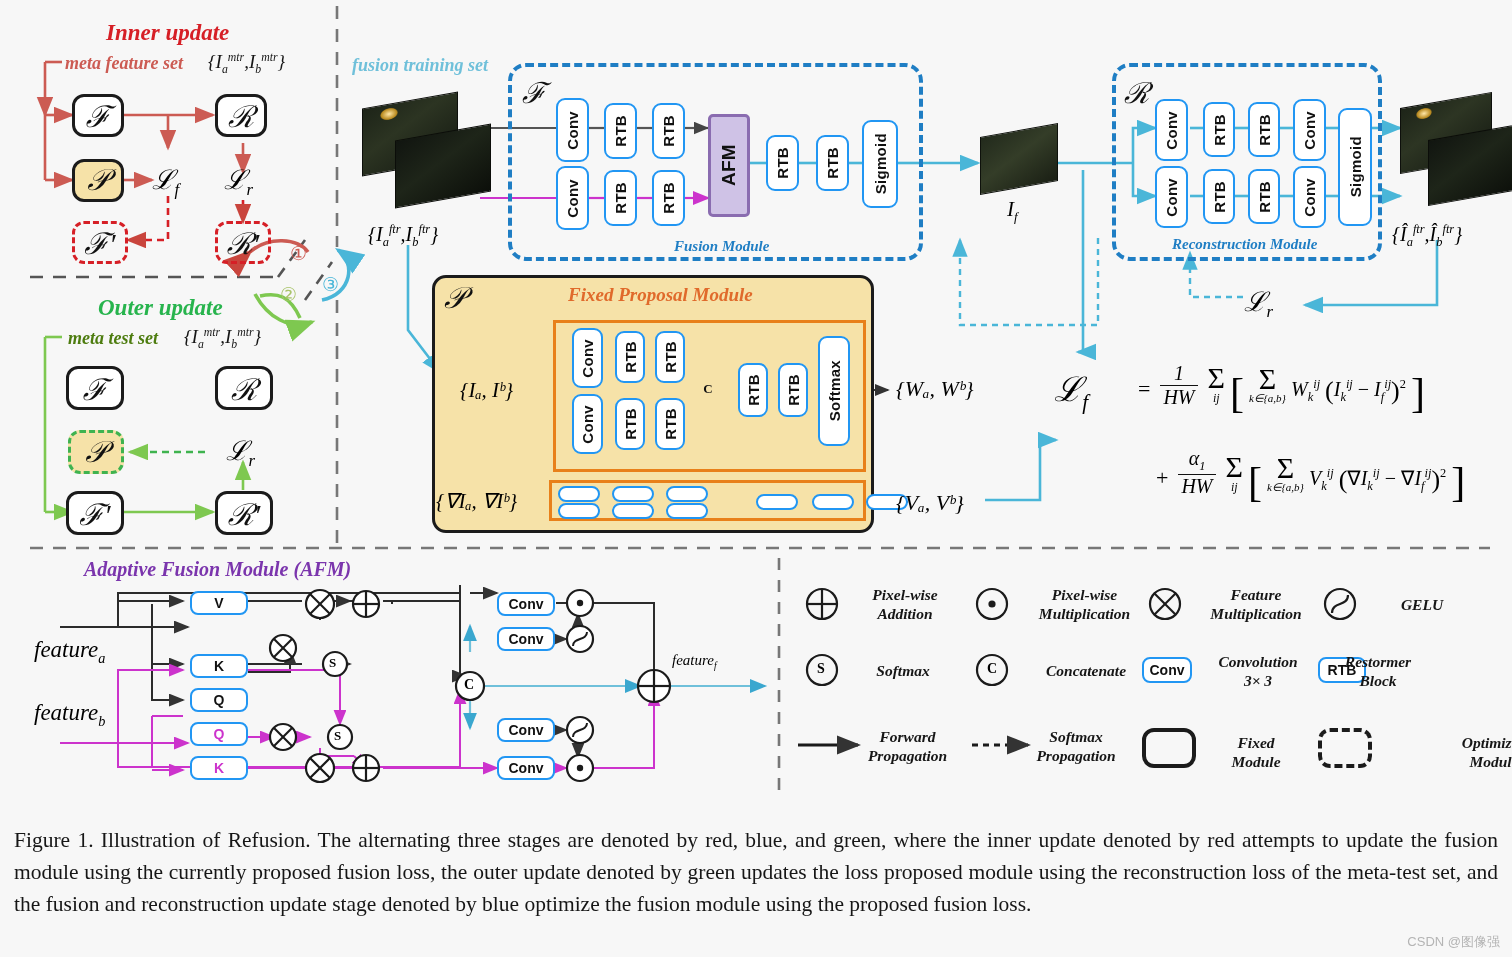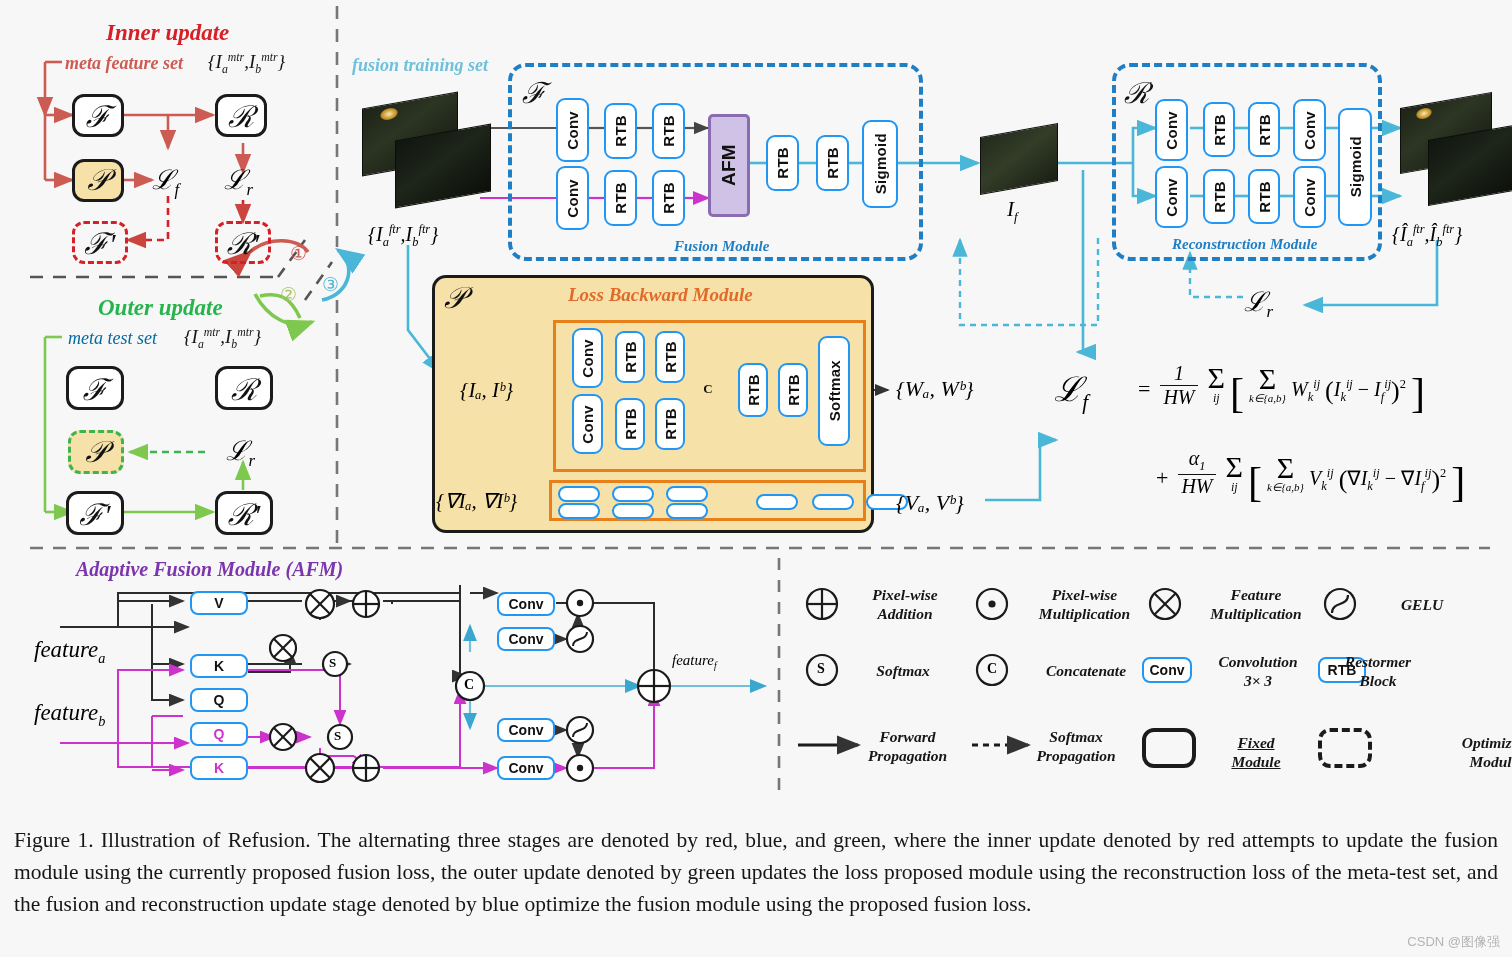--- a/index.html
+++ b/index.html
@@ -386,21 +386,21 @@
   <div class="abs math" style="left:152px; top:160px; font-size:27px;">
     <span>ℒ</span><sub>f</sub></div>
   <div class="abs math" style="left:224px; top:160px; font-size:27px;">
     <span>ℒ</span><sub>r</sub></div>
 
   <div class="abs" style="left:290px; top:242px; font-size:19px; color:#cc5b53;"><span>①</span></div>
   <div class="abs" style="left:280px; top:283px; font-size:19px; color:#a9c46b;"><span>②</span></div>
   <div class="abs" style="left:322px; top:273px; font-size:19px; color:#4ab6d8;"><span>③</span></div>
 
   <div class="abs ttl" style="left:98px; top:295px; font-size:23px; color:#27b44d;">Outer update</div>
-  <div class="abs ital" style="left:68px; top:328px; font-size:18px; font-weight:normal; color:#0369a1;">meta test set</div>
+  <div class="abs ital" style="left:68px; top:328px; font-size:18px; font-weight:bold; color:#4d7c0f;">meta test set</div>
   <div class="abs math" style="left:184px; top:326px; font-size:19px; color:#161616;">{<i>I</i><sub>a</sub><sup>mtr</sup>,<i>I</i><sub>b</sub><sup>mtr</sup>}</div>
 
   <div class="modbox" style="left:66px; top:366px; width:58px; height:44px;">
     <span>ℱ</span>
     </div>
   <div class="modbox" style="left:215px; top:366px; width:58px; height:44px;">
     <span>ℛ</span>
     </div>
   <div class="modbox dashed-green" style="left:68px; top:430px; width:56px; height:44px;">
     <span>𝒫</span>
@@ -507,21 +507,21 @@
               background:radial-gradient(#ffe7a8,#b98a20 60%,transparent 75%);"></div>
   <div class="thumb" style="left:1428px; top:132px; width:92px; height:66px;
               background:linear-gradient(150deg,#111510 0%,#1e2519 45%,#0c0f0a 100%); border:1px solid #0b0d09;"></div>
   <div class="abs math" style="left:1392px; top:222px; font-size:20px;">{<i>Î</i><sub>a</sub><sup>ftr</sup>,<i>Î</i><sub>b</sub><sup>ftr</sup>}</div>
 
   <div class="abs math" style="left:1244px; top:282px; font-size:27px;">
     <span>ℒ</span><sub>r</sub></div>
 
   <div class="solidbox" style="left:432px; top:275px; width:442px; height:258px;"></div>
   <div class="abs math" style="left:444px; top:281px; font-size:30px; color:#111;">𝒫</div>
-  <div class="abs ttl" style="left:568px; top:284px; font-size:19px; color:#e06a2b;">Loss Backward Module</div>
+  <div class="abs ttl" style="left:568px; top:284px; font-size:19px; color:#e06a2b;">Fixed Proposal Module</div>
 
   <div class="orangebox" style="left:553px; top:320px; width:313px; height:152px;"></div>
   <div class="orangebox" style="left:549px; top:480px; width:317px; height:41px;"></div>
 
   <div class="abs math" style="left:460px; top:378px; font-size:21px;">{Iₐ, Iᵇ}</div>
   <div class="abs math" style="left:436px; top:489px; font-size:21px;">{∇Iₐ, ∇Iᵇ}</div>
 
   <div class="vblk" style="left:572px; top:328px; width:31px; height:60px;">
     <span>Conv</span>
     </div>
@@ -605,21 +605,21 @@
     <span style="display:inline-block; text-align:center; vertical-align:-6px;">
       <span style="display:block; font-size:30px; line-height:26px;">Σ</span>
       <span style="display:block; font-size:11px; font-style:italic;">k∈{a,b}</span>
     </span>
     <span style="font-style:italic;">V</span><sub style="font-style:italic;">k</sub><sup style="font-style:italic;">ij</sup>
     <span style="font-size:26px; vertical-align:-3px;">(</span>∇<span style="font-style:italic;">I</span><sub style="font-style:italic;">k</sub><sup style="font-style:italic;">ij</sup>
     − ∇<span style="font-style:italic;">I</span><sub style="font-style:italic;">f</sub><sup style="font-style:italic;">ij</sup><span style="font-size:26px; vertical-align:-3px;">)</span><sup>2</sup>
     <span style="font-size:42px; vertical-align:-11px;">]</span>
   </div>
 
-  <div class="abs ttl" style="left:76px; top:558px; font-size:20px; color:#7b35ad;">Adaptive Fusion Module  (AFM)</div>
+  <div class="abs ttl" style="left:84px; top:558px; font-size:20px; color:#7b35ad;">Adaptive Fusion Module  (AFM)</div>
 
   <div class="abs math" style="left:34px; top:637px; font-size:23px;">
     <span>feature</span><sub>a</sub></div>
   <div class="abs math" style="left:34px; top:700px; font-size:23px;">
     <span>feature</span><sub>b</sub></div>
   <div class="abs math" style="left:672px; top:652px; font-size:15px;">
     <span>feature</span><sub>f</sub></div>
 
   <div class="hblk" style="left:190px; top:591px; width:58px; height:24px; color:#111;">
     <span>V</span>
@@ -701,21 +701,21 @@
   <div class="legend-txt" style="left:845px; top:727px; width:125px;">
     <div>Forward</div>
     <div>Propagation</div>
     </div>
   <div class="legend-txt" style="left:1012px; top:727px; width:128px;">
     <div>Softmax</div>
     <div>Propagation</div>
     </div>
 
   <div class="abs" style="left:1142px; top:728px; width:54px; height:40px; border:4px solid #1b1b1b; border-radius:12px; background:transparent;"></div>
-  <div class="legend-txt" style="left:1206px; top:733px; width:100px;text-decoration:underline;">
+  <div class="legend-txt" style="left:1206px; top:733px; width:100px;">
     <div>Fixed</div>
     <div>Module</div>
     </div>
 
   <div class="abs" style="left:1318px; top:728px; width:54px; height:40px; border:4px dashed #1b1b1b; border-radius:12px; background:transparent;"></div>
   <div class="legend-txt" style="left:1440px; top:733px; width:108px;">
     <div>Optimized</div>
     <div>Module</div>
     </div>
 

